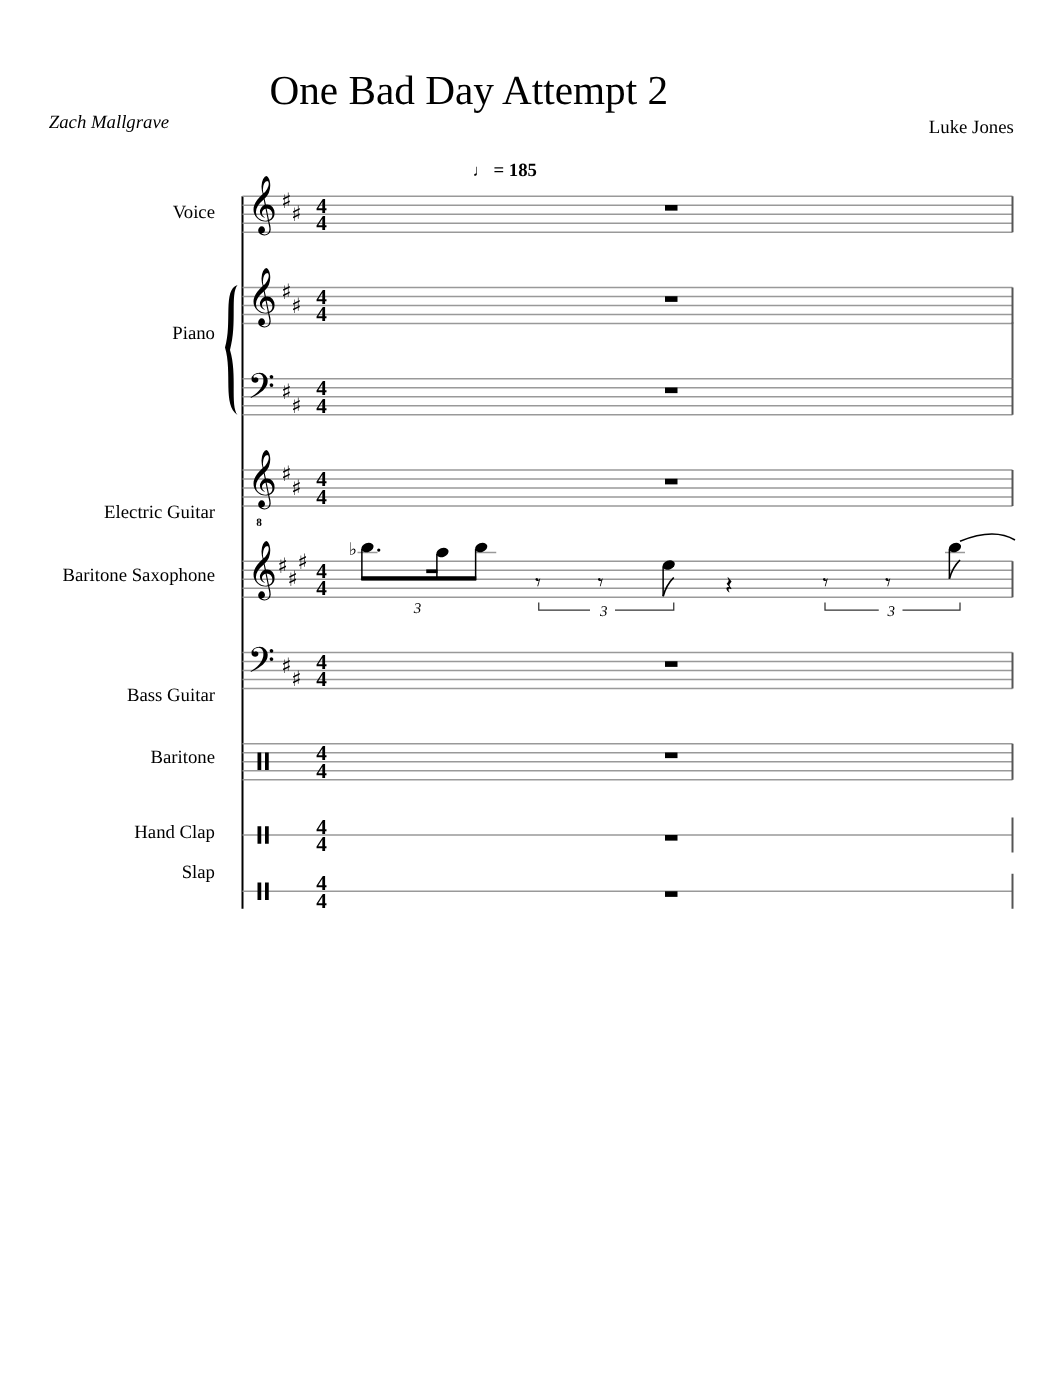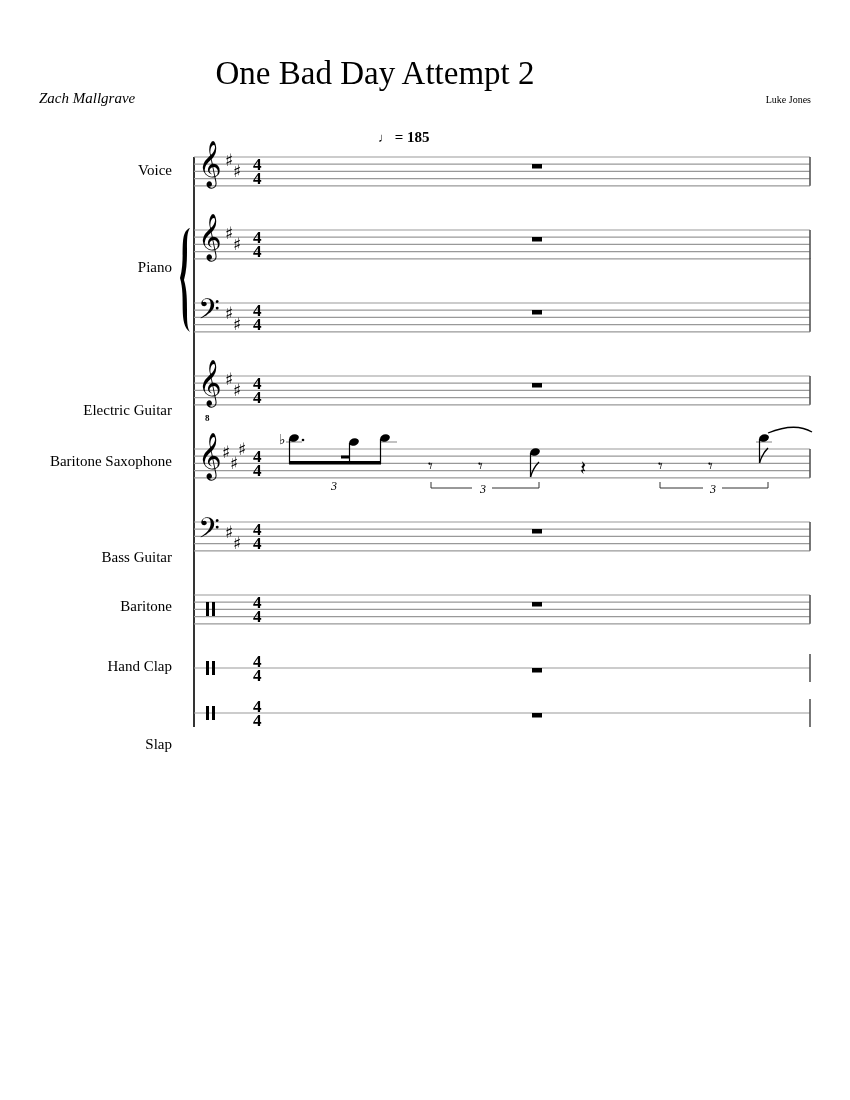--- a/index.html
+++ b/index.html
@@ -1,19 +1,19 @@
 <!DOCTYPE html>
 <html><head>
 <meta charset="utf-8">
 <style>
   html, body { margin: 0; padding: 0; background: #ffffff; }
   body { width: 850px; height: 1100px; position: relative; overflow: hidden; font-family: "Liberation Serif", "DejaVu Serif", serif; color: #000; }
   .title { position: absolute; left: 0; width: 750px; top: 30px; text-align: center; font-size: 33px; margin-top: 25px; }
   .composer-left { position: absolute; left: 39px; top: 90px; font-size: 15px; font-style: italic; }
-  .composer-right { position: absolute; right: 39px; top: 94px; font-size: 10px; }
+  .composer-right { position: absolute; right: 39px; top: 94px; font-size: 15px; }
   .tempo { position: absolute; left: 378px; top: 129px; font-size: 15px; font-weight: bold; }
   .tempo .note { font-weight: normal; font-size: 13px; }
   .inst { position: absolute; right: 678px; font-size: 15px; text-align: center; white-space: nowrap; }
   svg.score { position: absolute; left: 0; top: 0; }
   .tup { font-family: "Liberation Serif", serif; font-style: italic; font-size: 12px; }
 </style>
 </head>
 <body>
 
 <div class="title">One Bad Day Attempt 2</div>
@@ -24,21 +24,21 @@
   <span>= 185</span>
 </div>
 
 <div class="inst" style="top:162px">Voice</div>
 <div class="inst" style="top:259px">Piano</div>
 <div class="inst" style="top:402px">Electric Guitar</div>
 <div class="inst" style="top:453px">Baritone Saxophone</div>
 <div class="inst" style="top:549px">Bass Guitar</div>
 <div class="inst" style="top:598px">Baritone</div>
 <div class="inst" style="top:658px">Hand Clap</div>
-<div class="inst" style="top:736px">Slap</div>
+<div class="inst" style="top:690px">Slap</div>
 
 <svg class="score" width="850" height="1100" viewBox="0 0 850 1100">
   <defs>
     <g id="staff5">
       <line x1="0" y1="0" x2="616" y2="0" stroke="#999" stroke-width="1.2"></line>
       <line x1="0" y1="7.2" x2="616" y2="7.2" stroke="#999" stroke-width="1.2"></line>
       <line x1="0" y1="14.4" x2="616" y2="14.4" stroke="#999" stroke-width="1.2"></line>
       <line x1="0" y1="21.6" x2="616" y2="21.6" stroke="#999" stroke-width="1.2"></line>
       <line x1="0" y1="28.8" x2="616" y2="28.8" stroke="#999" stroke-width="1.2"></line>
       <line x1="616" y1="0" x2="616" y2="28.8" stroke="#555" stroke-width="1.6"></line>

